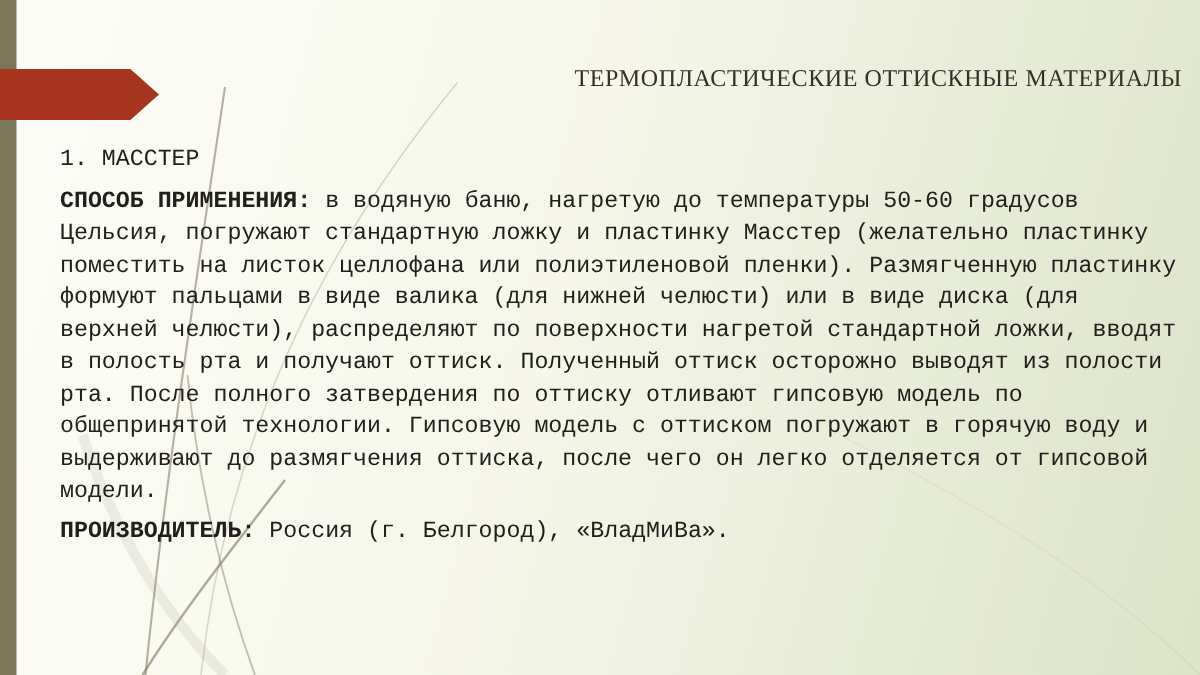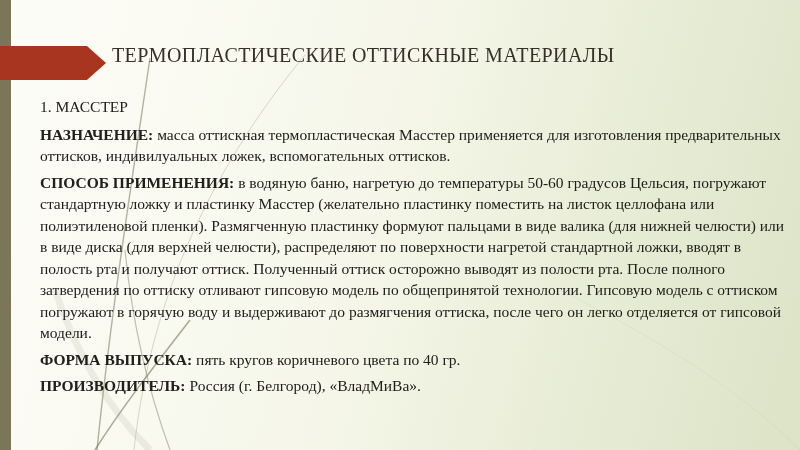--- a/index.html
+++ b/index.html
@@ -16,28 +16,28 @@
     position:absolute;left:0;top:0;width:11px;height:450px;
     background:var(--bar-olive,#7b755a);
   }
   .title-arrow{
     position:absolute;left:0;top:46px;width:106px;height:34px;
     background:var(--accent-red,#a73520);
     clip-path:polygon(0 0,82% 0,100% 50%,82% 100%,0 100%);
   }
   h1.title{
     position:absolute;left:112px;right:12px;top:44px;margin:0;
-    text-align:left;font-size:20px;font-weight:normal;letter-spacing:.4px;
+    text-align:right;font-size:16px;font-weight:normal;letter-spacing:.4px;
     color:var(--title-color,#363029);
   }
   .body{
     position:absolute;left:40px;right:12px;top:96px;
     font-size:15.5px;line-height:1.39;color:var(--text-color,#21201c);
   }
-  .body p{margin:0 0 5px 0;}
+  .body p{margin:0 0 5px 0;font-family:Liberation Mono, monospace;}
   .body p.heading{margin-bottom:6px;}
   .lbl{font-weight:bold;}
 </style>
 </head>
 <body>
 
 <div class="slide">
 
   <svg class="deco" viewBox="0 0 800 450" xmlns="http://www.w3.org/2000/svg">
     <path d="M 305 55 C 210 170, 150 300, 134 450" fill="none" stroke="#8a8266" stroke-width="1" opacity="0.30"></path>
@@ -51,22 +51,20 @@
   <div class="left-bar"></div>
 
   <div class="title-arrow"></div>
 
   <h1 class="title">ТЕРМОПЛАСТИЧЕСКИЕ ОТТИСКНЫЕ МАТЕРИАЛЫ</h1>
 
   <div class="body">
     <p class="heading">1. МАССТЕР</p>
 
 
-    <p><b class="lbl">НАЗНАЧЕНИЕ:</b> <span>масса оттискная термопластическая Масстер применяется для изготовления предварительных оттисков, индивилуальных ложек, вспомогательных оттисков.</span></p>
 
     <p><b class="lbl">СПОСОБ ПРИМЕНЕНИЯ:</b> <span>в водяную баню, нагретую до температуры 50-60 градусов Цельсия, погружают стандартную ложку и пластинку Масстер (желательно пластинку поместить на листок целлофана или полиэтиленовой пленки). Размягченную пластинку формуют пальцами в виде валика (для нижней челюсти) или в виде диска (для верхней челюсти), распределяют по поверхности нагретой стандартной ложки, вводят в полость рта и получают оттиск. Полученный оттиск осторожно выводят из полости рта. После полного затвердения по оттиску отливают гипсовую модель по общепринятой технологии. Гипсовую модель с оттиском погружают в горячую воду и выдерживают до размягчения оттиска, после чего он легко отделяется от гипсовой модели.</span></p>
 
-    <p><b class="lbl">ФОРМА ВЫПУСКА:</b> <span>пять кругов коричневого цвета по 40 гр.</span></p>
 
     <p><b class="lbl">ПРОИЗВОДИТЕЛЬ:</b> <span>Россия (г. Белгород), «ВладМиВа».</span></p>
   </div>
 
 </div>
 
 </body></html>

